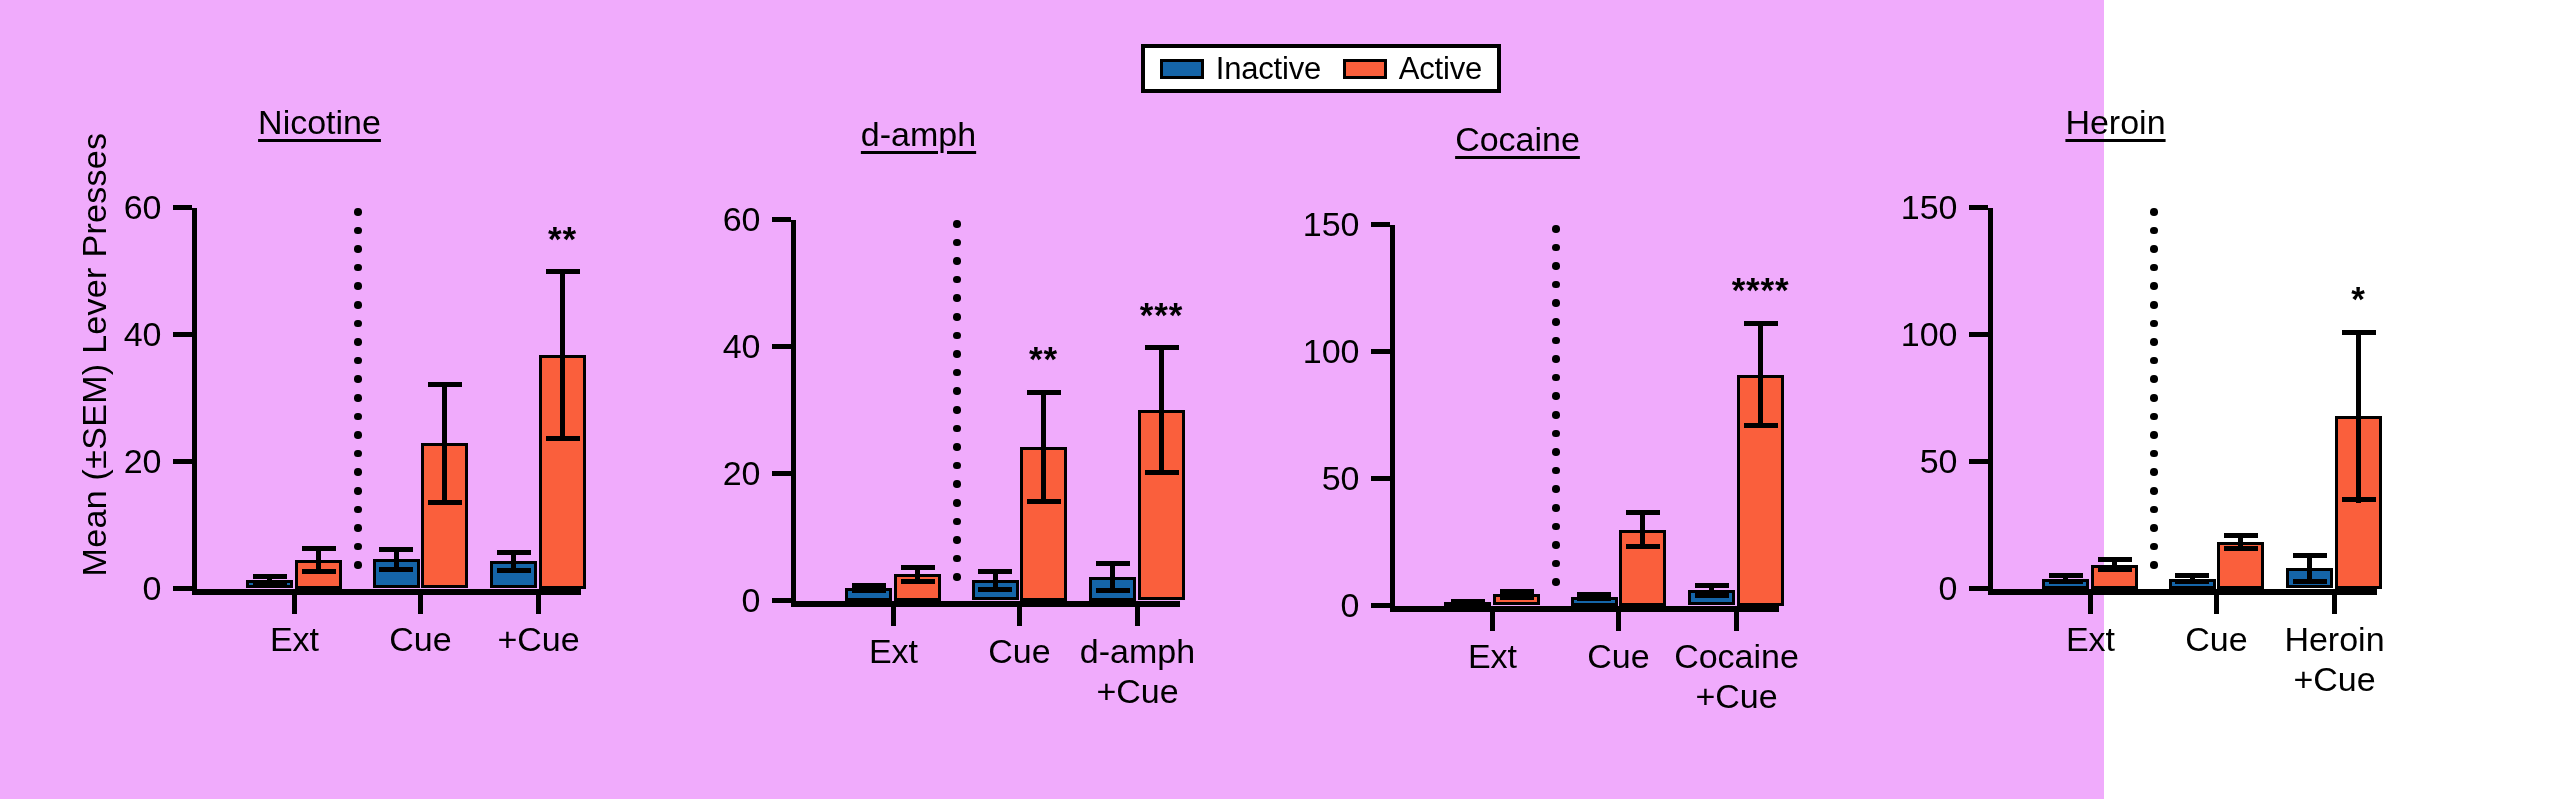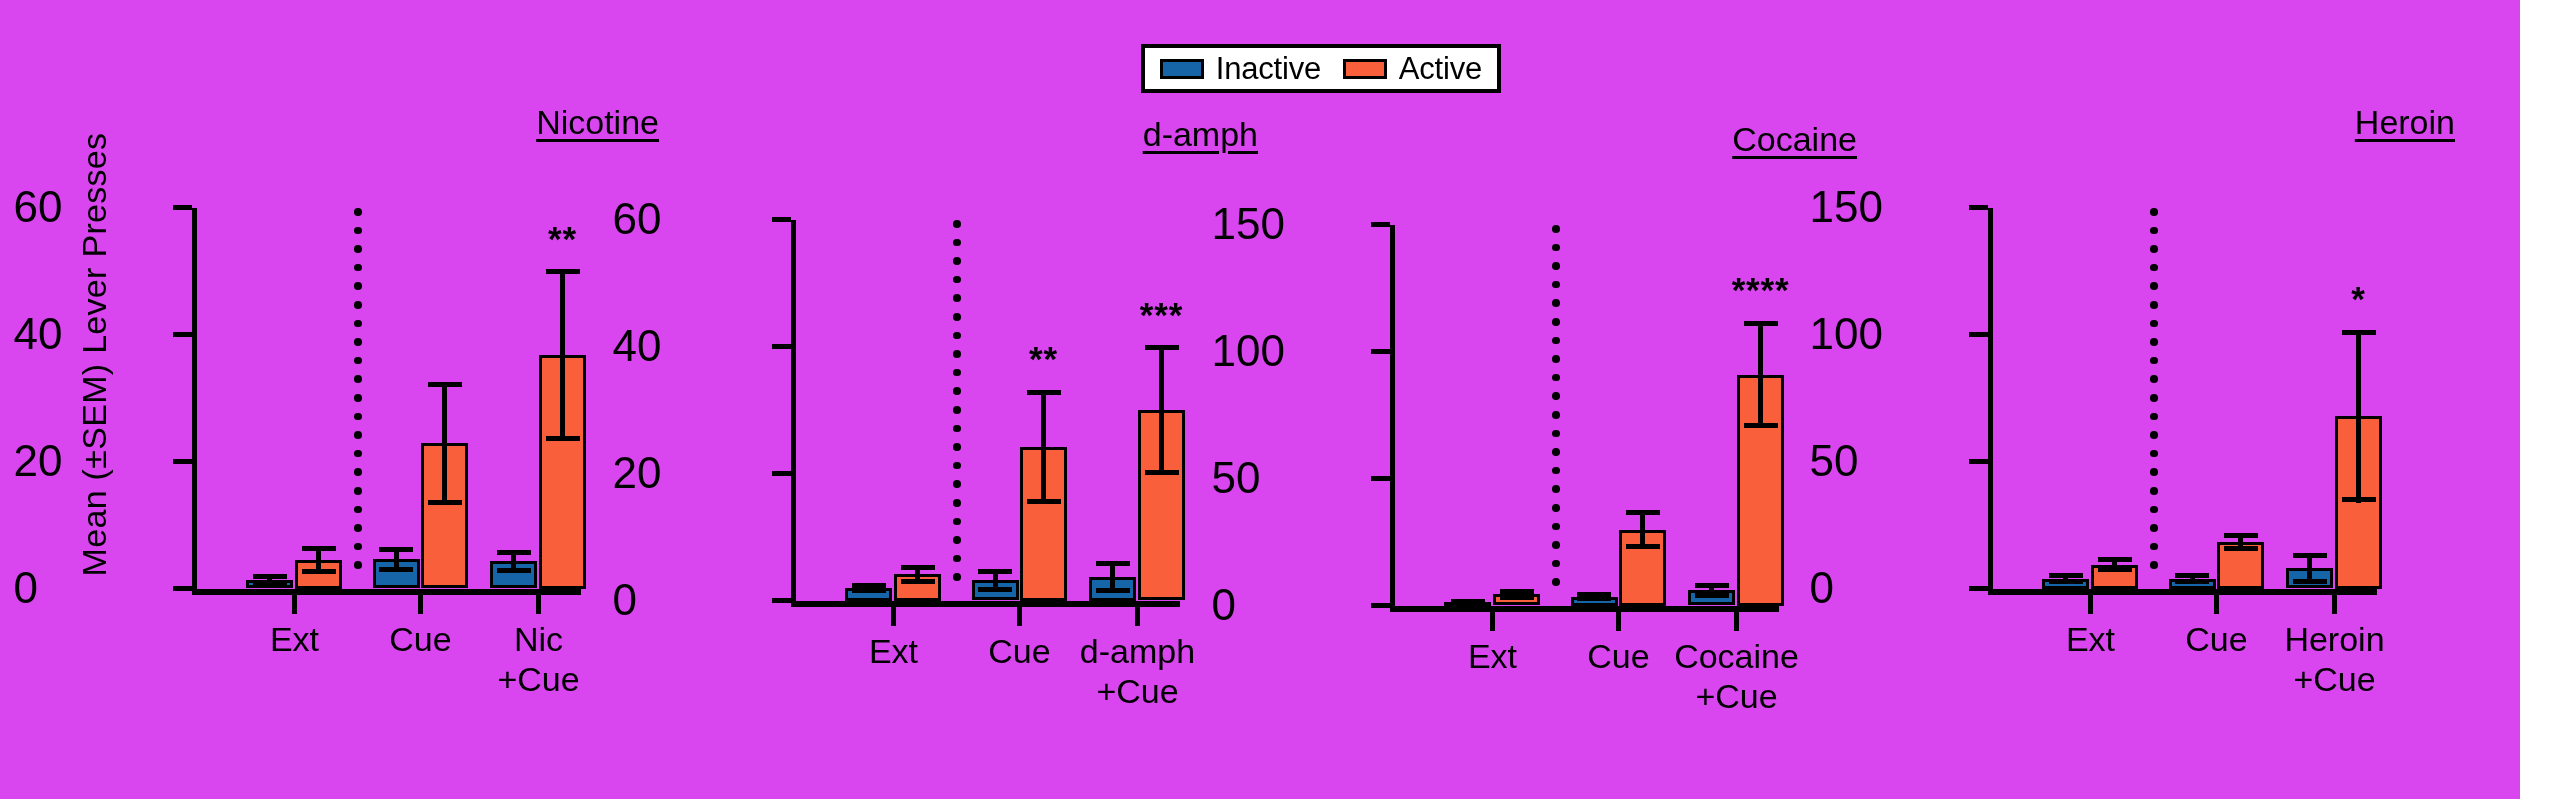--- a/index.html
+++ b/index.html
@@ -1,18 +1,18 @@
 <!DOCTYPE html>
 <html style="font-size:13.5px"><head>
 <meta charset="utf-8">
 <style>
   html,body{margin:0;padding:0;background:#ffffff;}
   body{width:2576px;height:800px;font-family:"Liberation Sans",sans-serif;color:#000;overflow:hidden;}
 
-  #figure{position:relative;width:2520px;height:800px;background:#d946ef;}
+  #figure{position:relative;width:2104px;height:800px;background:#f0abfc;}
 
   
   #legend{
     position:absolute;left:1141px;top:44px;
     border:4.2px solid #000;background:#fff;
     padding:6.7px 15px 6.7px 15px;
     display:flex;align-items:center;gap:22px;
     box-sizing:border-box;height:49px;
   }
   .legend-entry{display:flex;align-items:center;gap:11.8px;}
@@ -27,35 +27,34 @@
     transform:rotate(-90deg);
     transform-origin:center center;
     text-align:center;
     font-size:34px;letter-spacing:0.3px;white-space:nowrap;
   }
 
   
   .panel{position:absolute;top:0;width:639px;height:800px;}
   .panel-title{
     position:absolute;top:103px;left:0;width:100%;
-    text-align:right;font-size:34px;
+    text-align:center;font-size:34px;
     text-decoration:underline;text-underline-offset:5px;
     text-decoration-thickness:2.5px;
     white-space:nowrap;
-    padding-left:20px;
   }
 
   
   .plot{position:absolute;left:0;top:0;width:639px;height:800px;}
 
   .axis-y{position:absolute;background:#000;width:5px;}
   .axis-x{position:absolute;background:#000;height:5.9px;}
   .tick{position:absolute;background:#000;height:5px;width:18.5px;}
   .ticklabel{
-    position:absolute;font-size:44px;line-height:34px;
+    position:absolute;text-align:right;font-size:34px;line-height:34px;
     white-space:nowrap;
   }
 
   .divider{position:absolute;width:7.6px;}
   .divider i{display:block;width:7.6px;height:7.6px;background:#000;border-radius:50%;margin-bottom:11px;}
 
   .bar{position:absolute;border:3.4px solid #000;box-sizing:border-box;}
   .bar.inactive{background:#1565A8;}
   .bar.active{background:#FA5F3C;}
 
@@ -150,21 +149,20 @@
           <div class="bar inactive" style="left: 490px; top: 561px; width: 47px; height: 27px; background: rgb(21, 101, 168);"></div>
           <div class="errline" style="left: 511px; top: 550px; height: 23px;"></div>
           <div class="errcap" style="left: 497px; top: 550px;"></div>
           <div class="errcap" style="left: 497px; top: 568px;"></div>
           <div class="bar active" style="left: 539px; top: 355px; width: 47px; height: 234px; background: rgb(250, 95, 60);"></div>
           <div class="errline" style="left: 560px; top: 269px; height: 171px;"></div>
           <div class="errcap" style="left: 546px; top: 269px;"></div>
           <div class="errcap" style="left: 546px; top: 436px;"></div>
           <div class="tick" style="width: 5px; height: 18.5px; left: 536px; top: 595px;"></div>
           <div class="xlabel" style="left: 387px; width: 303px; top: 619px;">
-            <div>Nic</div>
             <div>+Cue</div>
           </div>
           <div class="sig" style="left: 487px; width: 151px; top: 221px;">**</div>
         </div>
       </div>
       <div class="panel" style="left: 599px; margin-top: 12px;">
         <div class="panel-title">d-amph</div>
         <div class="plot">
           <div class="axis-y" style="left: 192px; top: 208px; height: 384px;"></div>
           <div class="axis-x" style="left: 192px; top: 589px; width: 389px;"></div>

